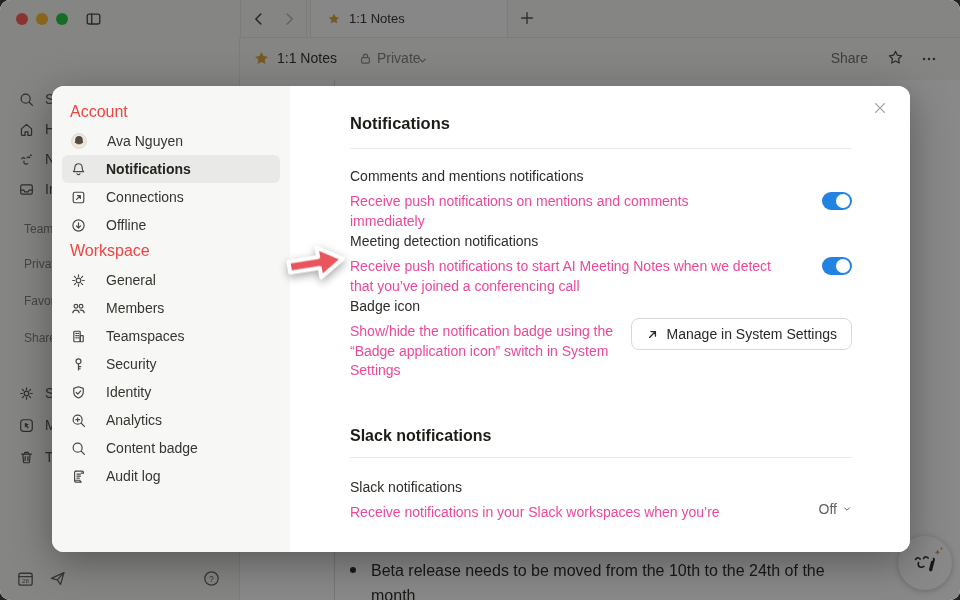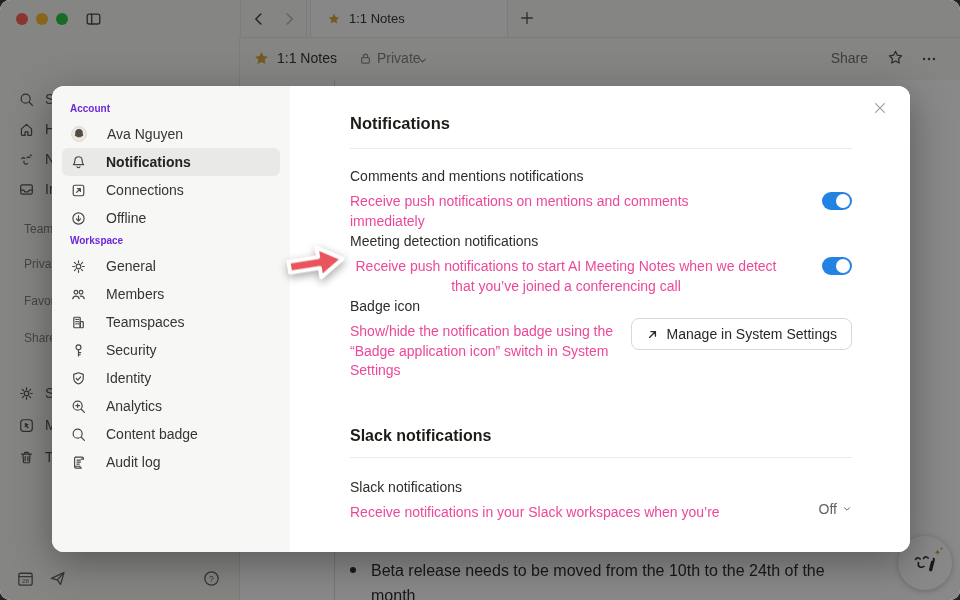--- a/index.html
+++ b/index.html
@@ -67,21 +67,21 @@
     align-items:center;justify-content:center;}
 
   
   .overlay{position:absolute;inset:0;background:rgba(5,5,5,0.47);z-index:5;}
 
   
   .modal{position:absolute;left:52px;top:86px;width:858px;height:466px;border-radius:12px;
     overflow:hidden;z-index:10;display:flex;background:#fff;
     box-shadow:0 10px 40px rgba(0,0,0,.35);}
   .msidebar{width:238px;flex:none;background:#f7f7f5;box-sizing:border-box;padding:14px 10px;}
-  .ms-label{font-size:10px;font-weight:700;color:#6d28d9;margin:3px 8px 6px;}
+  .ms-label{font-size:16px;font-weight:400;color:#ef4444;margin:3px 8px 6px;}
   .ms-item{height:28px;display:flex;align-items:center;gap:19px;padding:0 8px;border-radius:6px;
     color:#37352f;}
   .ms-item .ms-ic{color:#4a4842;flex:none;display:flex;}
   .ms-item .ms-txt{font-size:14px;}
   .ms-item.sel{background:#e9e9e7;}
   .ms-item.sel .ms-txt{font-weight:700;color:#25241f;}
 
   .mmain{flex:1;background:#fff;position:relative;box-sizing:border-box;
     padding:0 58px 0 60px;overflow:hidden;}
   .mclose{position:absolute;top:14px;right:22px;color:#a3a29d;}
@@ -90,21 +90,21 @@
   .hr{height:1px;background:#ebeae8;margin-top:14px;}
   .hr.h2r{margin-top:11px;}
   .srow-set{display:flex;justify-content:space-between;align-items:flex-start;}
   .srow-set.r1{margin-top:17px;}
   .srow-set.r2{}
   .srow-set.r3{}
   .srow-set.r4{margin-top:19px;}
   .stitle{font-size:14px;line-height:20px;font-weight:500;color:#2e2d29;}
   .sdesc{font-size:14px;line-height:19.5px;color:#ec4899;margin-top:6px;}
   .sdesc.w1{max-width:368px;}
-  .sdesc.w2{max-width:432px;text-align:center;}
+  .sdesc.w2{max-width:432px;}
   .sdesc.w3{max-width:272px;}
   .sdesc.w4{max-width:460px;}
   .toggle{width:30px;height:18px;border-radius:9px;background:#2383e2;position:relative;
     flex:none;margin-top:26px;}
   .toggle::after{content:"";position:absolute;top:2px;right:2px;width:14px;height:14px;
     border-radius:50%;background:#fff;}
   .msbtn{display:inline-flex;align-items:center;gap:8px;padding:7px 14px;margin-top:22px;
     border:1px solid #dad8d4;border-radius:8px;background:#fff;font-size:14px;font-weight:500;
     color:#292824;white-space:nowrap;flex:none;}
   .msbtn .svg{color:#292824;}

